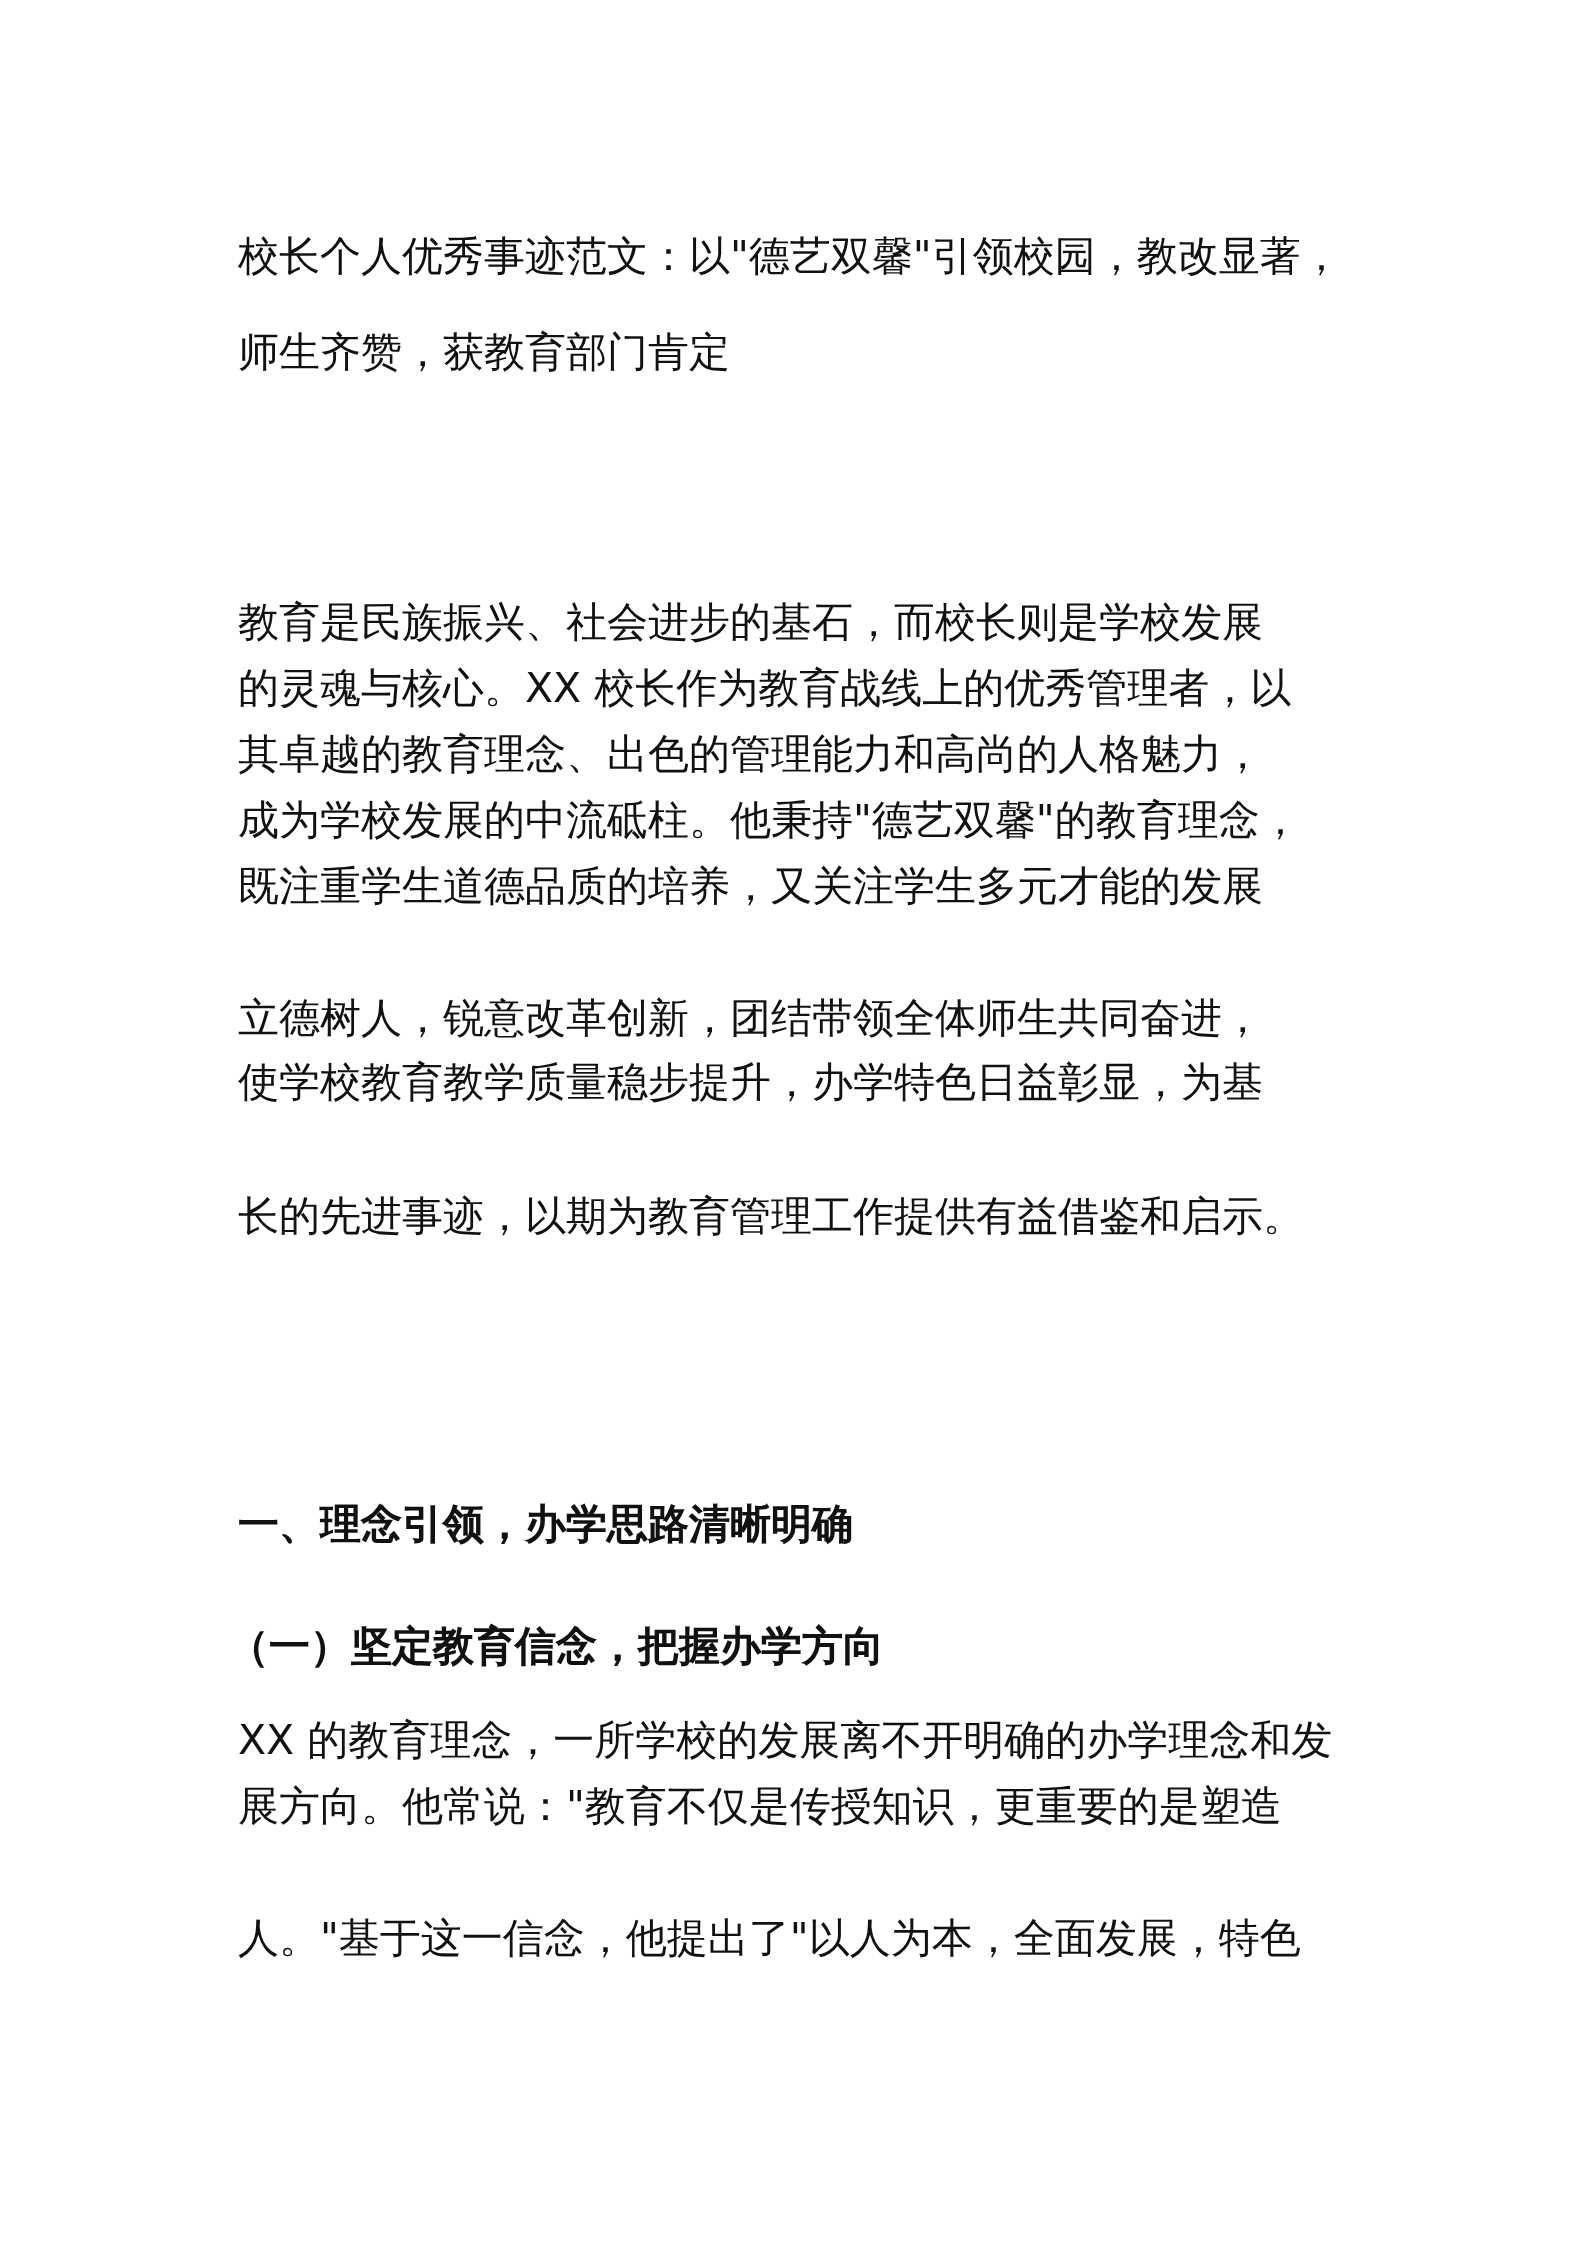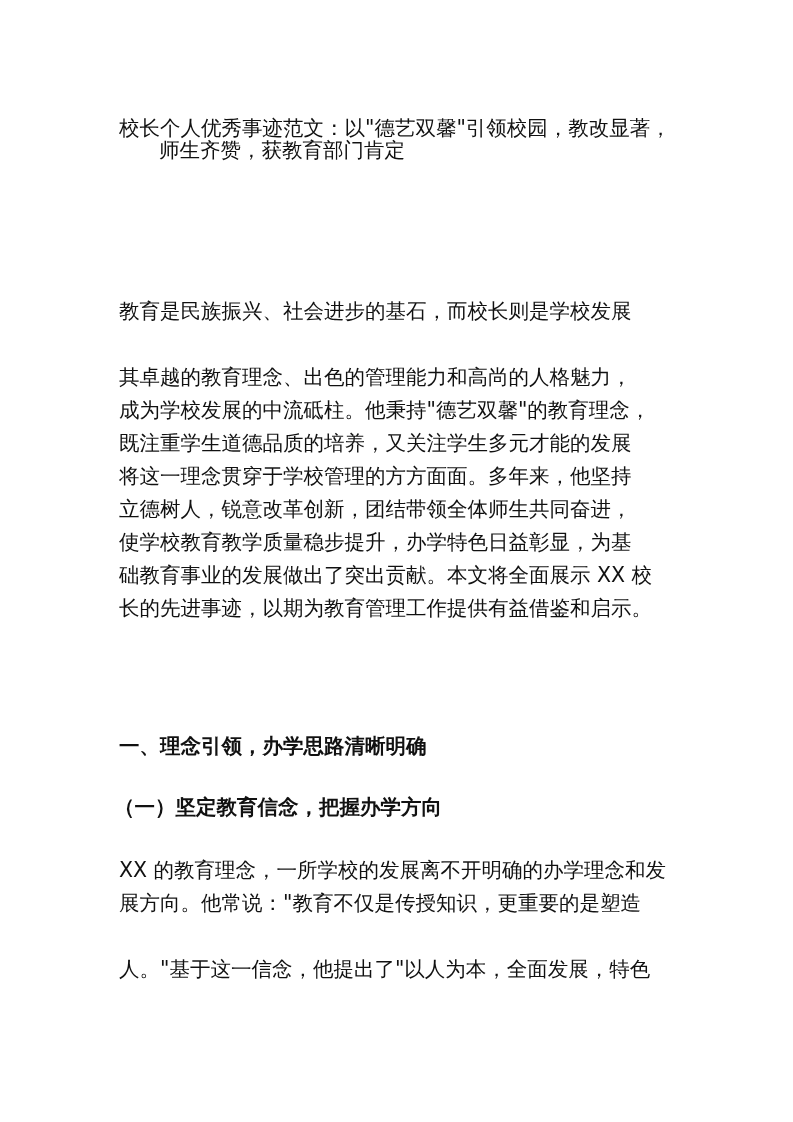--- a/index.html
+++ b/index.html
@@ -24,38 +24,38 @@
     .line {
       position: absolute;
       left: 119px;
       white-space: nowrap;
       font-size: 20.5px;
       line-height: 26px;
       letter-spacing: 0px;
     }
     .bold {
       font-weight: bold;
+      margin-top: 16px;
     }
   </style>
 </head>
 <body>
 
 <div class="page">
 
   <div class="line" style="top:115px;">校长个人优秀事迹范文：以"德艺双馨"引领校园，教改显著，</div>
-  <div class="line" style="top:137px;margin-left:40px;">师生齐赞，获教育部门肯定</div>
+  <div class="line" style="top:163px;">师生齐赞，获教育部门肯定</div>
 
   <div class="line" style="top:298px;">教育是民族振兴、社会进步的基石，而校长则是学校发展</div>
+  <div class="line" style="top:331px;">的灵魂与核心。XX 校长作为教育战线上的优秀管理者，以</div>
   <div class="line" style="top:364px;">其卓越的教育理念、出色的管理能力和高尚的人格魅力，</div>
   <div class="line" style="top:397px;">成为学校发展的中流砥柱。他秉持"德艺双馨"的教育理念，</div>
   <div class="line" style="top:430px;">既注重学生道德品质的培养，又关注学生多元才能的发展</div>
-  <div class="line" style="top:463px;">将这一理念贯穿于学校管理的方方面面。多年来，他坚持</div>
   <div class="line" style="top:496px;">立德树人，锐意改革创新，团结带领全体师生共同奋进，</div>
   <div class="line" style="top:529px;font-family:Liberation Serif, serif;">使学校教育教学质量稳步提升，办学特色日益彰显，为基</div>
-  <div class="line" style="top:562px;">础教育事业的发展做出了突出贡献。本文将全面展示 XX 校</div>
   <div class="line" style="top:595px;">长的先进事迹，以期为教育管理工作提供有益借鉴和启示。</div>
 
   <div class="line bold" style="top:733px;">一、理念引领，办学思路清晰明确</div>
 
   <div class="line bold" style="top:794px;left:114px;">（一）坚定教育信念，把握办学方向</div>
 
   <div class="line" style="top:857px;">XX 的教育理念，一所学校的发展离不开明确的办学理念和发</div>
   <div class="line" style="top:890px;">展方向。他常说："教育不仅是传授知识，更重要的是塑造</div>
   <div class="line" style="top:956px;">人。"基于这一信念，他提出了"以人为本，全面发展，特色</div>
 

